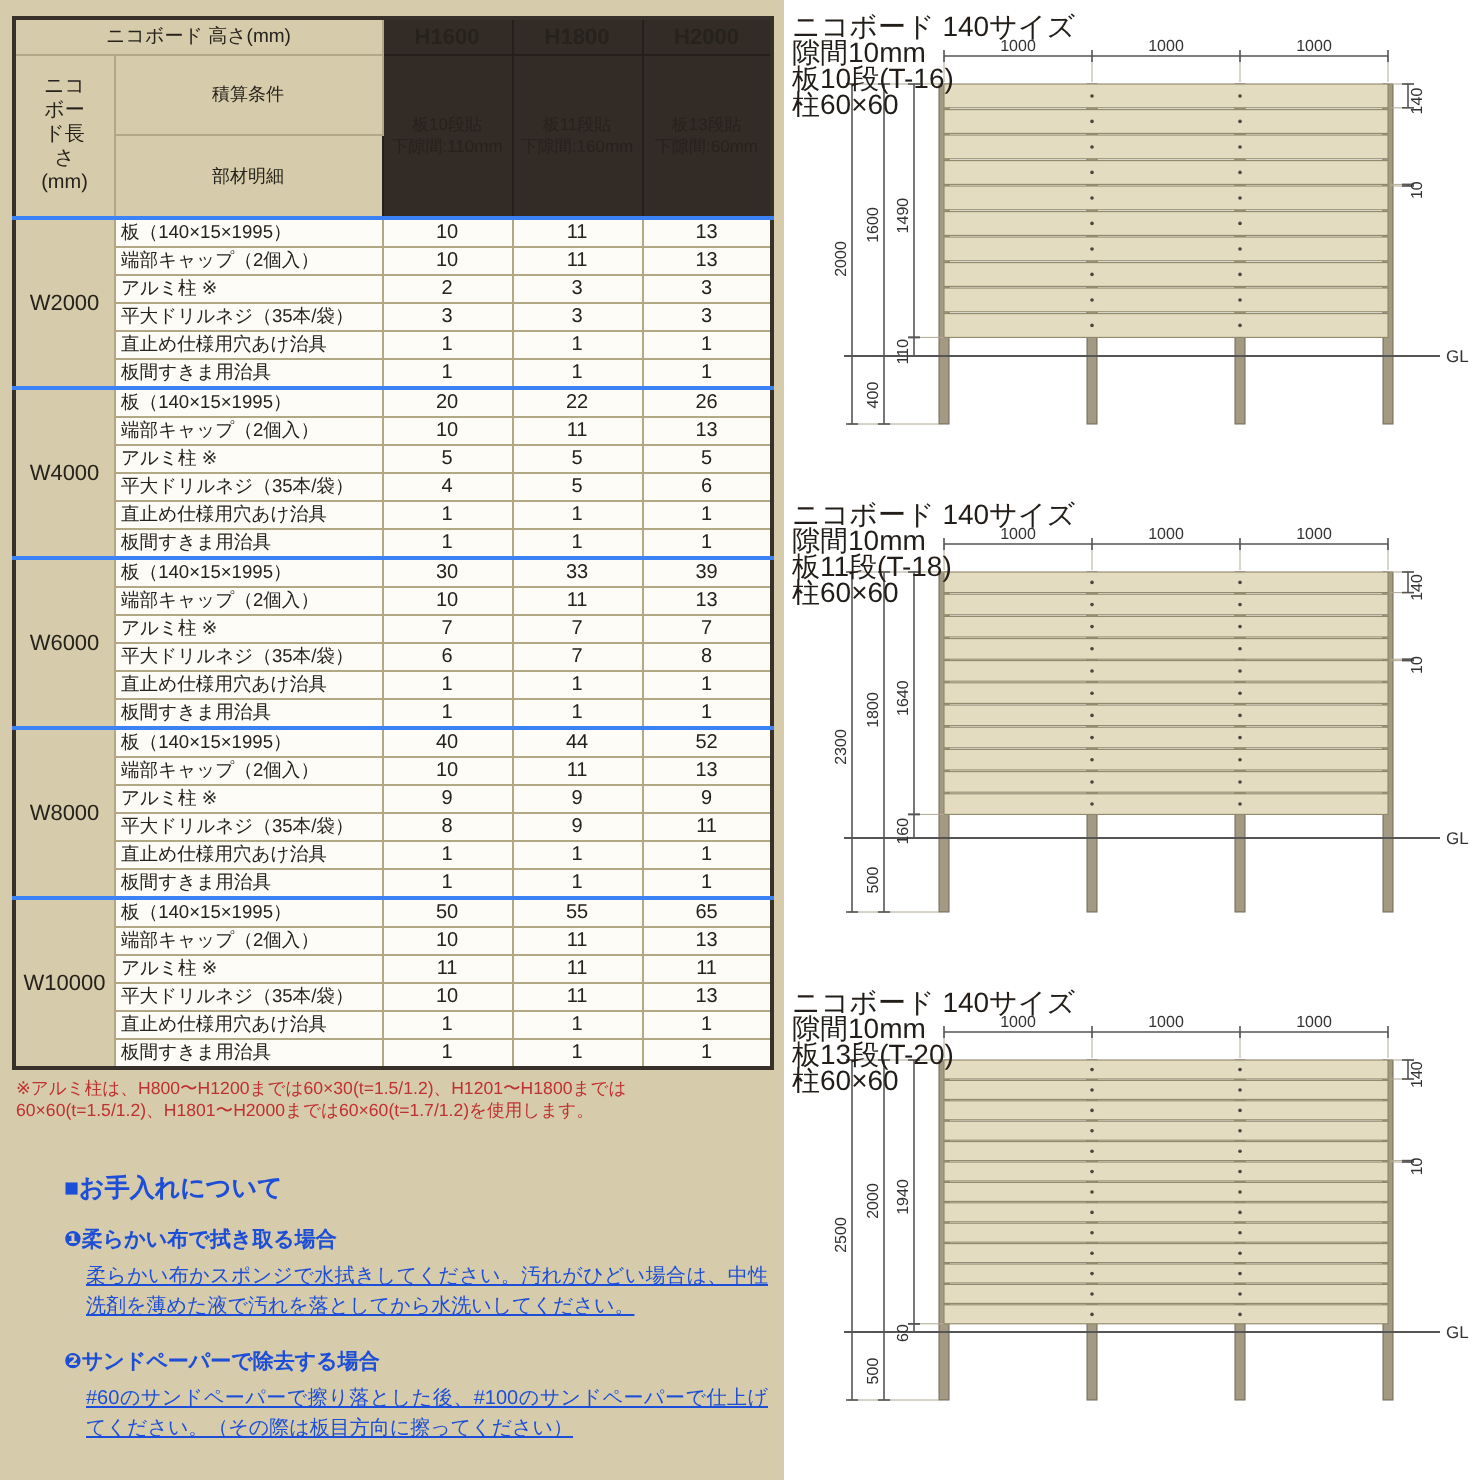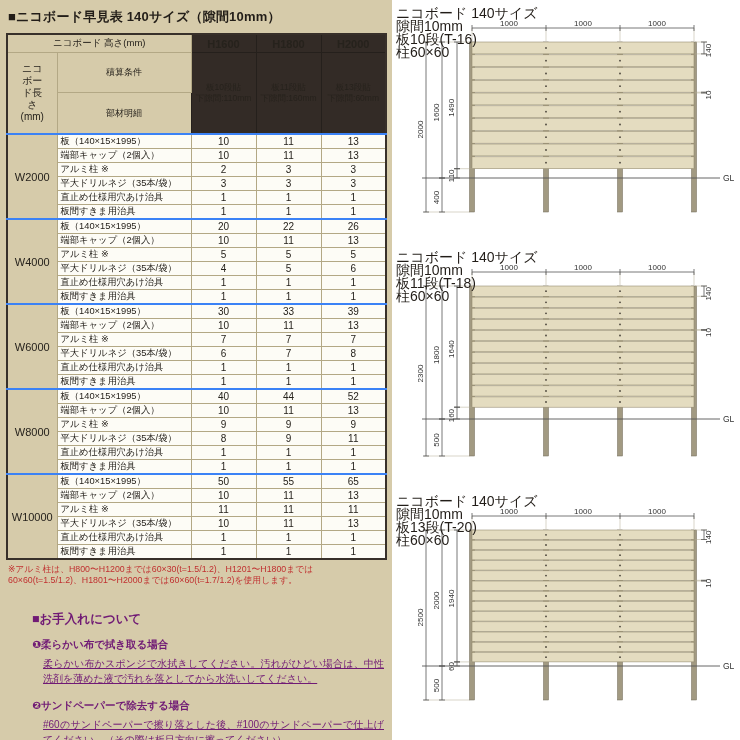--- a/index.html
+++ b/index.html
@@ -12,36 +12,35 @@
   .corner{background:#d6cbaa;font-size:9.5px;text-align:center;height:15px;}
   .hcol{background:#332b26;color:#f7f3e2;font-weight:bold;font-size:11px;text-align:center;border:1px solid #25201c !important;}
   .lenlabel{background:#d6cbaa;font-size:10px;text-align:center;line-height:1.2;padding:10px;}
   .cond{background:#d6cbaa;font-size:9px;text-align:center;height:14px;}
   .condcell{background:#332b26;color:#f7f3e2;font-size:8.5px;text-align:center;line-height:1.25;border:1px solid #25201c !important;}
   .wcell{background:#d6cbaa;font-weight:normal;font-size:11px;text-align:center;}
   .ilabel{font-size:9.3px;padding:0 2px 0 3px;height:13px;white-space:nowrap;background:#fdfcf6;}
   .vcell{font-size:10px;text-align:center;background:#fdfcf6;}
   tr.gtop td{border-top:2px solid #3b82f6;}
   .footnote{margin:4px 0 0 2px;width:378px;font-size:8.8px;line-height:1.3;color:#c03030;}
-  .care{margin:24px 0 12px 26px;width:352px;color:#701a75;}
+  .care{margin:24px 0 12px 26px;width:352px;color:#1d4ed8;}
   .care-title{font-size:12.5px;font-weight:bold;margin-bottom:10px;}
   .care-h{font-size:10.5px;font-weight:bold;margin-bottom:4px;}
   .care-b{font-size:10px;line-height:1.5;padding-left:11px;margin-bottom:13px;text-align:justify;text-decoration:underline;}
   .right{position:absolute;left:392px;top:0;width:348px;height:740px;background:#ffffff;}
   .dblock{position:absolute;left:0;width:348px;height:244px;}
   .dtitles{position:absolute;left:4px;top:3px;z-index:2;font-size:14px;line-height:13px;color:#221d18;}
   .dblock svg{position:absolute;left:0;top:0;font-family:inherit;}
 </style>
 </head>
 <body>
 
 <div class="page">
 
   <div class="left">
-    <h1 class="page-title">■ニコボード早見表 140サイズ（隙間10mm）</h1>
 
     <table class="parts">
       <colgroup>
         <col style="width:50px">
           <col style="width:134px">
         <col style="width:65px">
           <col style="width:65px">
           <col style="width:65px">
       </colgroup>
       <tbody>

